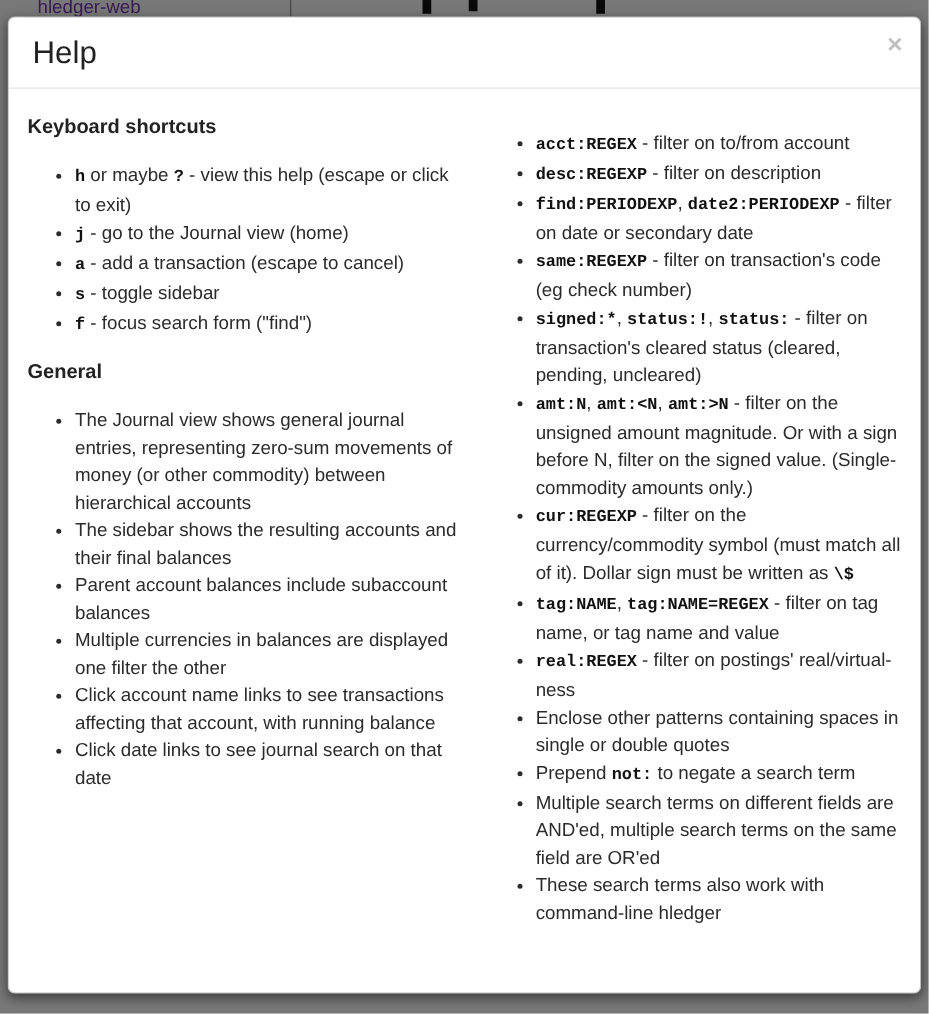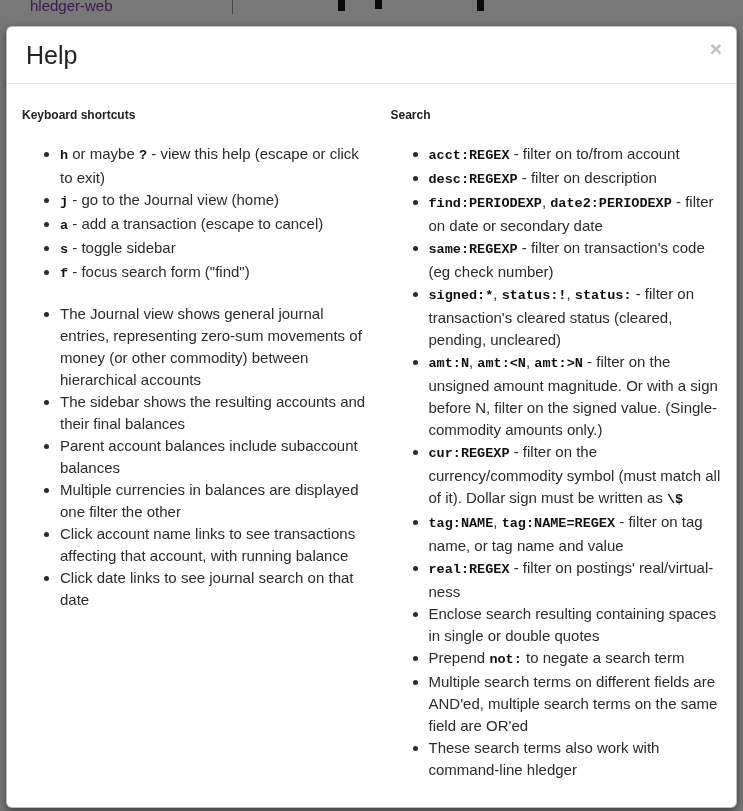--- a/index.html
+++ b/index.html
@@ -43,21 +43,21 @@
   
   .modal-backdrop {
     position: absolute; inset: 0;
     background: rgba(0,0,0,0.53);
     z-index: 1;
   }
 
   
   .help-modal {
     position: absolute;
-    left: 6px; top: 26px;
+    left: 6px; top: 13px;
     width: 731px; height: 782px;
     background: #fff;
     border: 1px solid rgba(0,0,0,0.25);
     border-radius: 6px;
     box-shadow: 0 3px 9px rgba(0,0,0,0.5);
     z-index: 2;
     overflow: hidden;
   }
   .modal-header {
     position: relative;
@@ -85,21 +85,21 @@
   }
   .modal-body {
     display: flex;
     padding: 15px 15px 20px;
   }
   .help-col { width: 50%; }
   .help-col-right { padding-left: 19px; }
 
   .section-title {
     margin: 16px 0 0;
-    font-size: 12px;
+    font-size: 16px;
     font-weight: 700;
     line-height: 20px;
     color: #222;
   }
   .section-title:first-child { margin-top: 6px; }
   .help-col ul {
     margin: 18px 0 10px;
     padding-left: 38px;
   }
   .help-col li {
@@ -138,41 +138,41 @@
   <div class="modal-body">
     <div class="help-col">
         <div class="section-title">Keyboard shortcuts</div>
         <ul>
           <li><span class="code">h</span> or maybe <span class="code">?</span> - view this help (escape or click to exit)</li>
           <li><span class="code">j</span> - go to the Journal view (home)</li>
           <li><span class="code">a</span> - add a transaction (escape to cancel)</li>
           <li><span class="code">s</span> - toggle sidebar</li>
           <li><span class="code">f</span> - focus search form ("find")</li>
         </ul>
+        <div class="section-title">General</div>
         <ul>
           <li>The Journal view shows general journal entries, representing zero-sum movements of money (or other commodity) between hierarchical accounts</li>
           <li>The sidebar shows the resulting accounts and their final balances</li>
           <li>Parent account balances include subaccount balances</li>
           <li>Multiple currencies in balances are displayed one filter the other</li>
           <li>Click account name links to see transactions affecting that account, with running balance</li>
           <li>Click date links to see journal search on that date</li>
         </ul>
       </div>
     <div class="help-col help-col-right">
-        <div class="section-title">Search</div>
         <ul>
           <li><span class="code">acct:REGEX</span> - filter on to/from account</li>
           <li><span class="code">desc:REGEXP</span> - filter on description</li>
           <li><span class="code">find:PERIODEXP</span>, <span class="code">date2:PERIODEXP</span> - filter on date or secondary date</li>
           <li><span class="code">same:REGEXP</span> - filter on transaction's code (eg check number)</li>
           <li><span class="code">signed:*</span>, <span class="code">status:!</span>, <span class="code">status:</span> - filter on transaction's cleared status (cleared, pending, uncleared)</li>
           <li><span class="code">amt:N</span>, <span class="code">amt:&lt;N</span>, <span class="code">amt:&gt;N</span> - filter on the unsigned amount magnitude. Or with a sign before N, filter on the signed value. (Single-commodity amounts only.)</li>
           <li><span class="code">cur:REGEXP</span> - filter on the currency/commodity symbol (must match all of it). Dollar sign must be written as <span class="code">\$</span></li>
           <li><span class="code">tag:NAME</span>, <span class="code">tag:NAME=REGEX</span> - filter on tag name, or tag name and value</li>
           <li><span class="code">real:REGEX</span> - filter on postings' real/virtual-ness</li>
-          <li>Enclose search resulting containing spaces in single or double quotes</li>
+          <li>Enclose other patterns containing spaces in single or double quotes</li>
           <li>Prepend <span class="code">not:</span> to negate a search term</li>
           <li>Multiple search terms on different fields are AND'ed, multiple search terms on the same field are OR'ed</li>
           <li>These search terms also work with command-line hledger</li>
         </ul>
       </div>
   </div>
 </div>
 
 </body></html>

